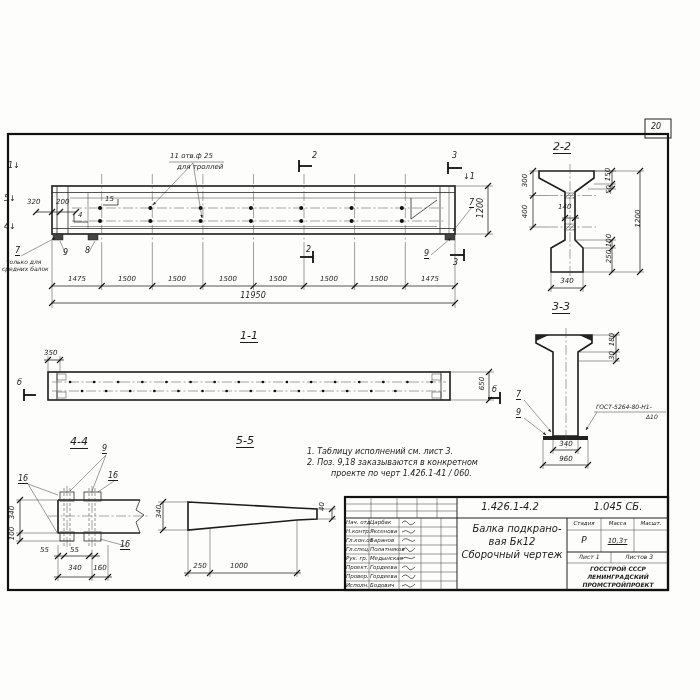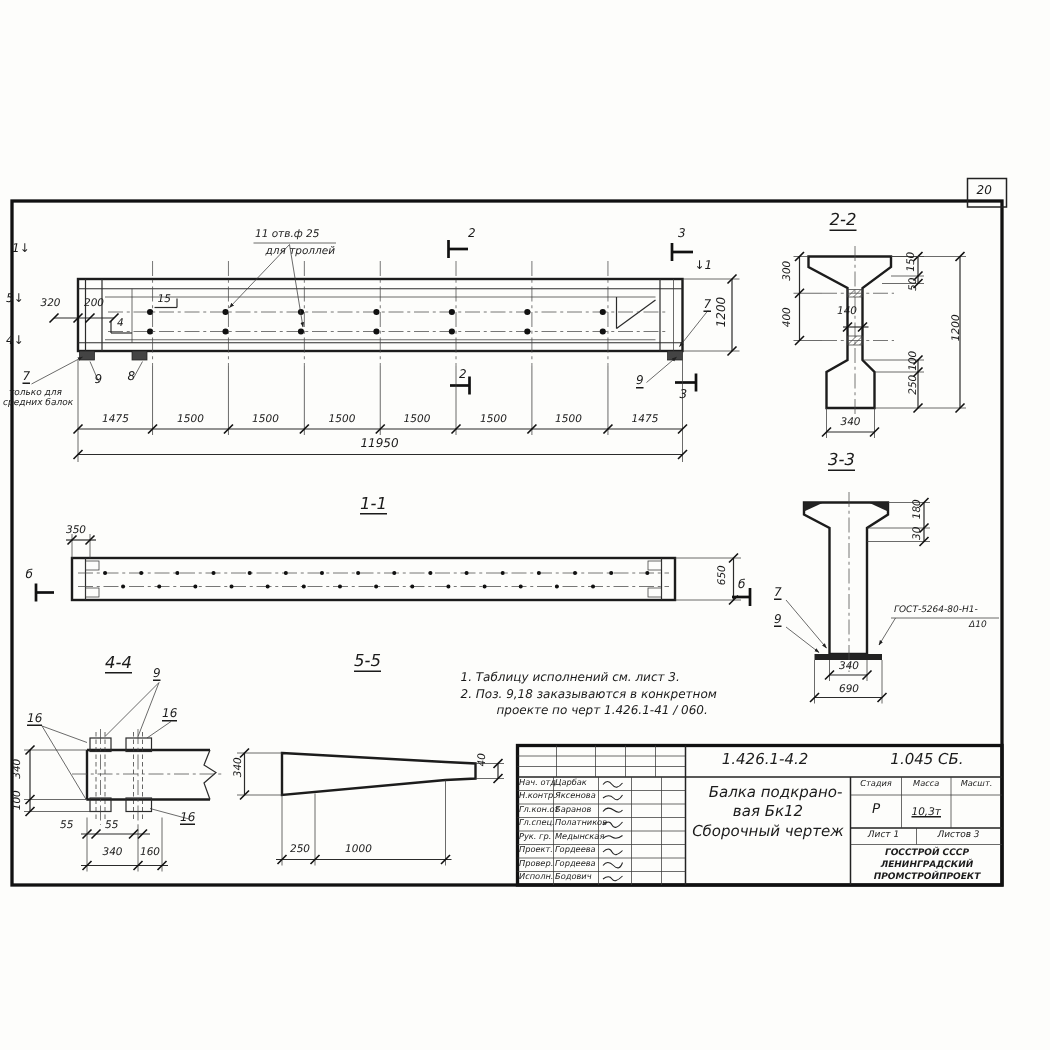--- a/index.html
+++ b/index.html
@@ -406,21 +406,21 @@
 <div class="txt d7 c" style="left:552px;top:278px;width:30px;">340</div>
 
 <div class="txt t" style="left:552px;top:301px;">3-3</div>
 <div class="txt d7 rot" style="left:601px;top:336px;width:22px;">180</div>
 <div class="txt d7 rot" style="left:603px;top:352px;width:18px;">30</div>
 <div class="txt d u" style="left:516px;top:391px;">7</div>
 <div class="txt d u" style="left:516px;top:409px;">9</div>
 <div class="txt s" style="left:596px;top:404px;">ГОСТ-5264-80-Н1-</div>
 <div class="txt s" style="left:646px;top:414px;">Δ10</div>
 <div class="txt d7 c" style="left:551px;top:441px;width:30px;">340</div>
-<div class="txt d7 c" style="left:551px;top:456px;width:30px;">690</div>
+<div class="txt d7 c" style="left:551px;top:456px;width:30px;">960</div>
 
 <div class="txt t" style="left:240px;top:330px;">1-1</div>
 <div class="txt d7" style="left:44px;top:350px;">350</div>
 <div class="txt d7 rot" style="left:469px;top:380px;width:26px;">650</div>
 <div class="txt d" style="left:17px;top:379px;">б</div>
 <div class="txt d" style="left:492px;top:386px;">б</div>
 
 <div class="txt t" style="left:70px;top:436px;">4-4</div>
 <div class="txt d u" style="left:102px;top:445px;">9</div>
 <div class="txt d u" style="left:18px;top:475px;">16</div>

